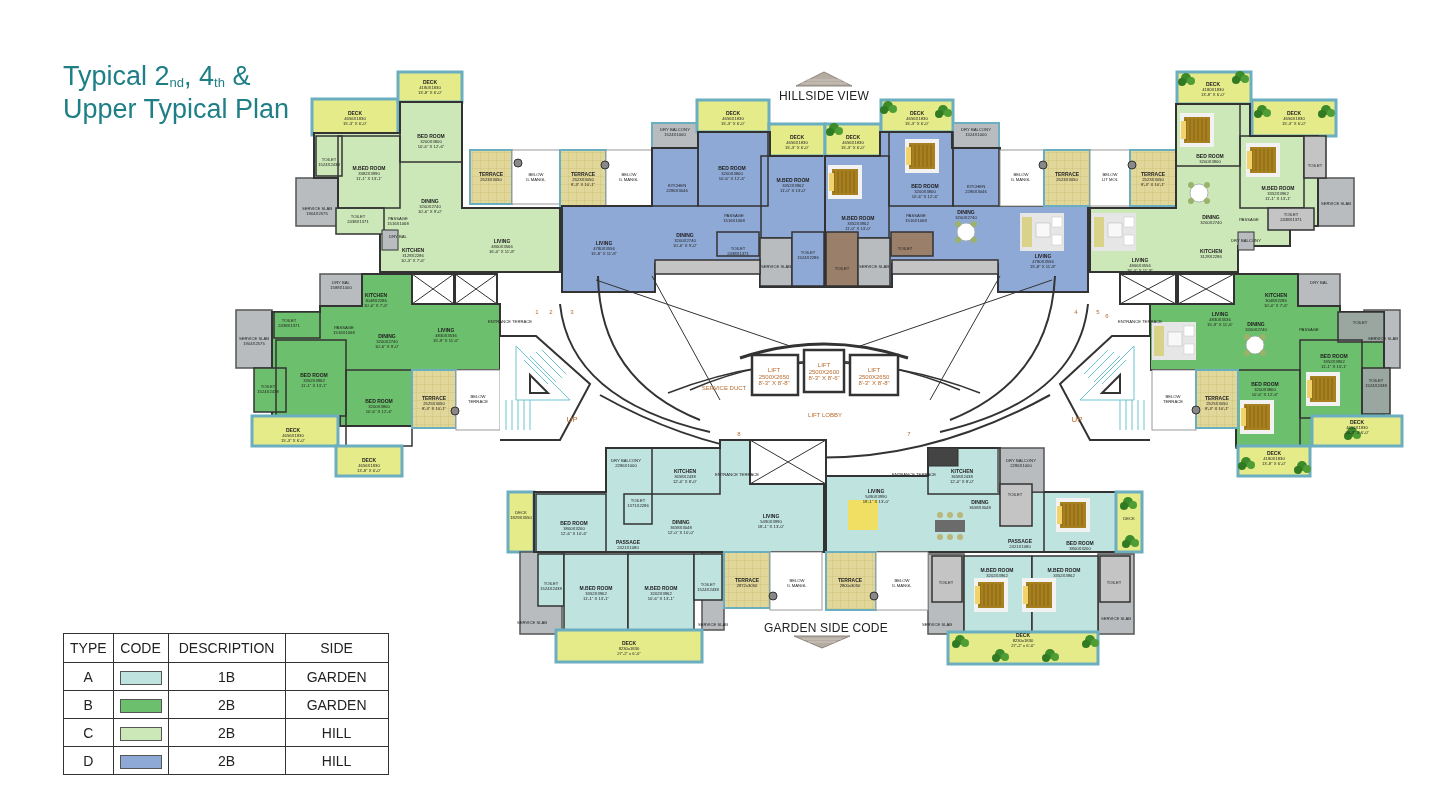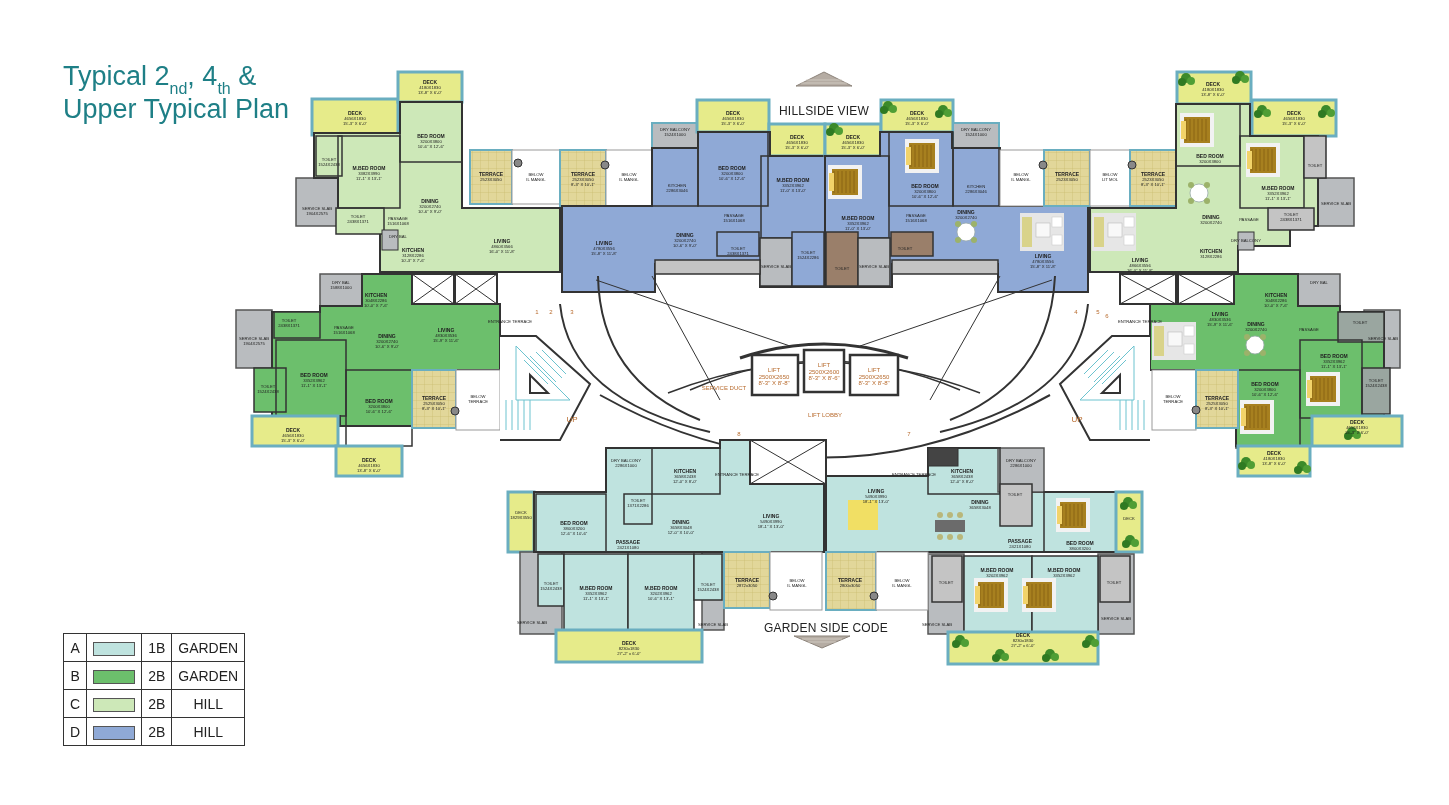--- a/index.html
+++ b/index.html
@@ -1,18 +1,18 @@
 <!DOCTYPE html>
 <html><head>
 <meta charset="utf-8">
 <style>
   html,body{margin:0;padding:0;background:#ffffff;}
   body{width:1449px;height:805px;position:relative;overflow:hidden;font-family:"Liberation Sans",sans-serif;}
   .title{position:absolute;left:63px;top:60px;color:#1e7f86;font-size:27px;line-height:33px;font-family:"Liberation Sans",sans-serif;}
-  .title sup{font-size:16px;vertical-align:top;position:relative;top:12px;}
+  .title sup{font-size:13px;vertical-align:top;position:relative;top:6px;}
   .plan{position:absolute;left:0;top:0;width:1449px;height:805px;}
   .view-label{position:absolute;font-size:12px;color:#222;letter-spacing:.2px;font-family:"Liberation Sans",sans-serif;}
   .legend{position:absolute;left:63px;top:633px;border-collapse:collapse;font-size:14px;color:#222;font-family:"Liberation Sans",sans-serif;}
   .legend td,.legend th{border:1.2px solid #333;text-align:center;font-weight:normal;height:27px;padding:0 6px;}
   .legend th{height:28px;}
   .swatch{display:inline-block;width:40px;height:12px;border:1px solid #555;vertical-align:middle;}
   .rl{font-family:"Liberation Sans",sans-serif;font-size:5px;fill:#222;text-anchor:middle;font-weight:bold;}
   .rs{font-family:"Liberation Sans",sans-serif;font-size:4.2px;fill:#222;text-anchor:middle;}
   .ll{font-family:"Liberation Sans",sans-serif;font-size:6px;fill:#b86b2e;text-anchor:middle;}
 </style>
@@ -563,25 +563,31 @@
     <text class="rl" x="850" y="582">TERRACE</text>
     <text class="rs" x="850" y="587">2800x3050</text>
     <text class="rs" x="902" y="582">BELOW</text>
     <text class="rs" x="902" y="587">IL MANGL</text>
     <text class="rl" x="1023" y="637">DECK</text>
     <text class="rs" x="1023" y="642">8230x1830</text>
     <text class="rs" x="1023" y="647">27'-2" x 6'-0"</text>
   </g>
 </svg>
 
-<div class="view-label" style="left:779px;top:89px;margin-top:15px;">HILLSIDE VIEW</div>
+<div class="view-label" style="left:779px;top:89px;">HILLSIDE VIEW</div>
 <div class="view-label" style="left:764px;top:621px;">GARDEN SIDE CODE</div>
 
 <table class="legend">
   <tbody>
+      <tr>
+    <th style="width:36px">TYPE</th>
+    <th style="width:40px">CODE</th>
+    <th style="width:104px">DESCRIPTION</th>
+    <th style="width:90px">SIDE</th>
+  </tr>
   <tr>
     <td>A</td>
     <td><span class="swatch" style="background:#bfe3df"></span></td>
     <td>1B</td>
     <td>GARDEN</td>
   </tr>
   <tr>
     <td>B</td>
     <td><span class="swatch" style="background:#6cbf6c"></span></td>
     <td>2B</td>

